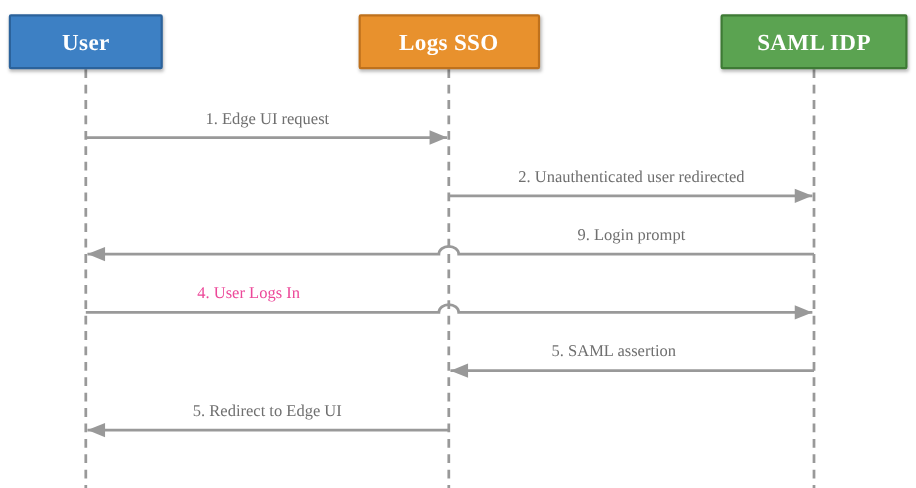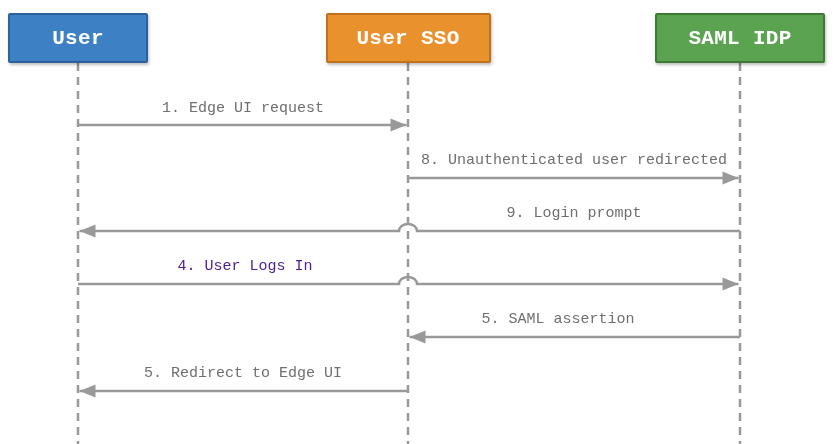--- a/index.html
+++ b/index.html
@@ -2,21 +2,21 @@
 <html><head>
 <meta charset="utf-8">
 <style>
   html, body { margin: 0; padding: 0; background: #ffffff; }
   #stage {
     position: relative;
     width: 833px;
     height: 444px;
     background: #ffffff;
     overflow: hidden;
-    font-family: Liberation Mono, monospace;
+    font-family: Liberation Serif, serif;
   }
   #wires { position: absolute; left: 0; top: 0; }
   .actor {
     position: absolute;
     top: 13px;
     height: 50px;
     box-sizing: border-box;
     border: 2px solid;
     border-radius: 2px;
     display: flex;
@@ -57,27 +57,27 @@
       <path d="M 409.5 337 L 740 337" fill="none" stroke="#999999" stroke-width="2.5"></path>
       <polygon points="409.5,337 425.5,330.5 425.5,343.5" fill="#999999"></polygon>
       <path d="M 79.5 391 L 408 391" fill="none" stroke="#999999" stroke-width="2.5"></path>
       <polygon points="79.5,391 95.5,384.5 95.5,397.5" fill="#999999"></polygon>
     </svg>
   <div id="actors">
       <div class="actor" style="left: 8px; width: 140px; background: rgb(61, 128, 196); border-color: rgb(43, 98, 155);">
         <span class="actor-label">User</span>
       </div>
       <div class="actor" style="left: 325.5px; width: 165px; background: rgb(232, 145, 45); border-color: rgb(191, 113, 28);">
-        <span class="actor-label">User SSO</span>
+        <span class="actor-label">Logs SSO</span>
       </div>
       <div class="actor" style="left: 655px; width: 170px; background: rgb(91, 163, 81); border-color: rgb(62, 122, 53);">
         <span class="actor-label">SAML IDP</span>
       </div>
     </div>
   <div id="labels">
       <div class="msg-label" style="left: 243px; top: 99px; color: rgb(111, 111, 111);">1. Edge UI request</div>
-      <div class="msg-label" style="left: 574px; top: 151px; color: rgb(111, 111, 111);">8. Unauthenticated user redirected</div>
+      <div class="msg-label" style="left: 574px; top: 151px; color: rgb(111, 111, 111);">2. Unauthenticated user redirected</div>
       <div class="msg-label" style="left: 574px; top: 204px; color: rgb(111, 111, 111);">9. Login prompt</div>
-      <div class="msg-label" style="left: 245px; top: 257px; color: #4c1d95;">4. User Logs In</div>
+      <div class="msg-label" style="left: 226px; top: 257px; color: #ec4899;">4. User Logs In</div>
       <div class="msg-label" style="left: 558px; top: 310px; color: rgb(111, 111, 111);">5. SAML assertion</div>
       <div class="msg-label" style="left: 243px; top: 364px; color: rgb(111, 111, 111);">5. Redirect to Edge UI</div>
     </div>
 </div>
 
 </body></html>

